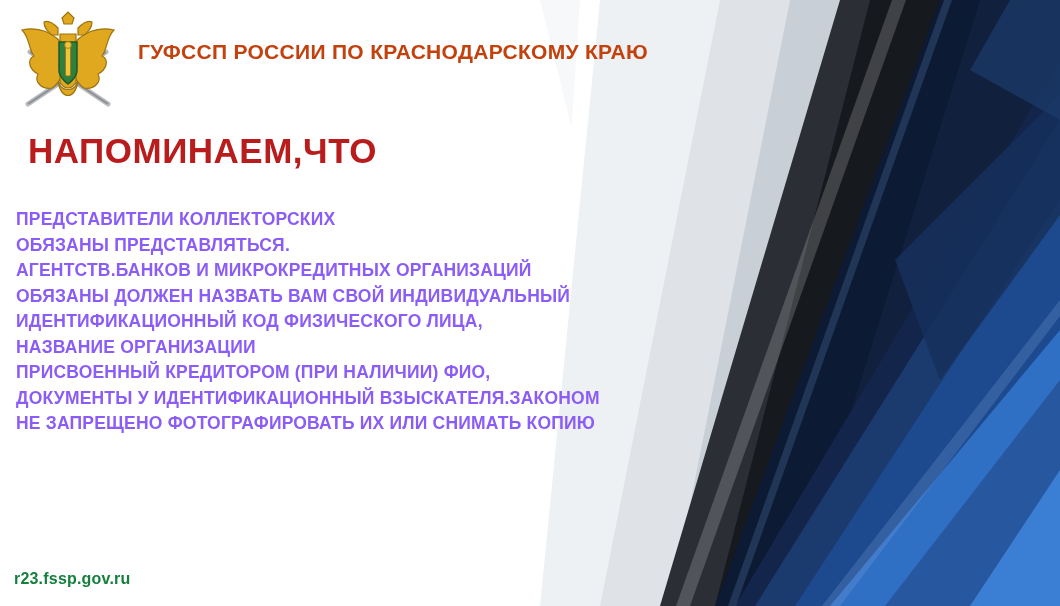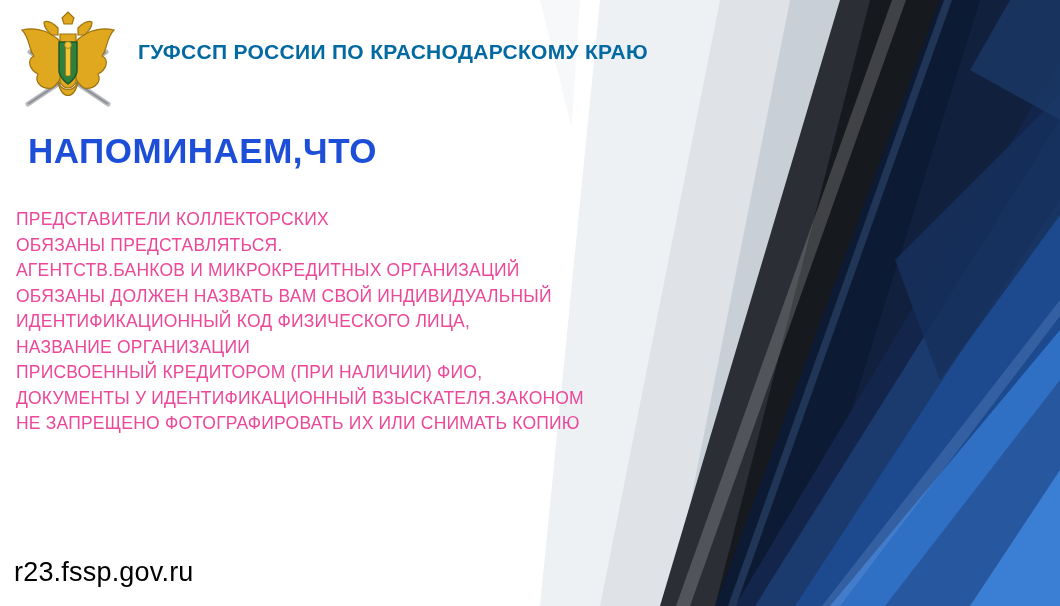--- a/index.html
+++ b/index.html
@@ -40,59 +40,59 @@
   }
 
   
   .header-title {
     position: absolute;
     left: 138px;
     top: 40px;
     font-size: 21px;
     font-weight: bold;
     letter-spacing: 0.3px;
-    color: #0369a1;
+    color: #c2410c;
     white-space: nowrap;
   }
 
   
   .main-heading {
     position: absolute;
     left: 28px;
     top: 131px;
     font-size: 35px;
     font-weight: bold;
     letter-spacing: 0.5px;
-    color: #1d4ed8;
+    color: #b91c1c;
   }
 
   
   .body-block {
     position: absolute;
     left: 16px;
     top: 207px;
     width: 690px;
   }
   .body-line {
     font-size: 17.5px;
-    font-weight: normal;
+    font-weight: bold;
     letter-spacing: 0.2px;
-    color: #ec4899;
+    color: #8b5cf6;
     line-height: 25.5px;
     white-space: nowrap;
   }
 
   
   .footer-url {
     position: absolute;
     left: 14px;
     bottom: 18px;
-    font-size: 27px;
-    font-weight: normal;
-    color: #000000;
+    font-size: 16px;
+    font-weight: bold;
+    color: #15803d;
     letter-spacing: 0.2px;
   }
 </style>
 </head>
 <body>
 
 <div class="slide">
 
   <div class="art">
     <svg width="520" height="606" viewBox="0 0 520 606" xmlns="http://www.w3.org/2000/svg">

